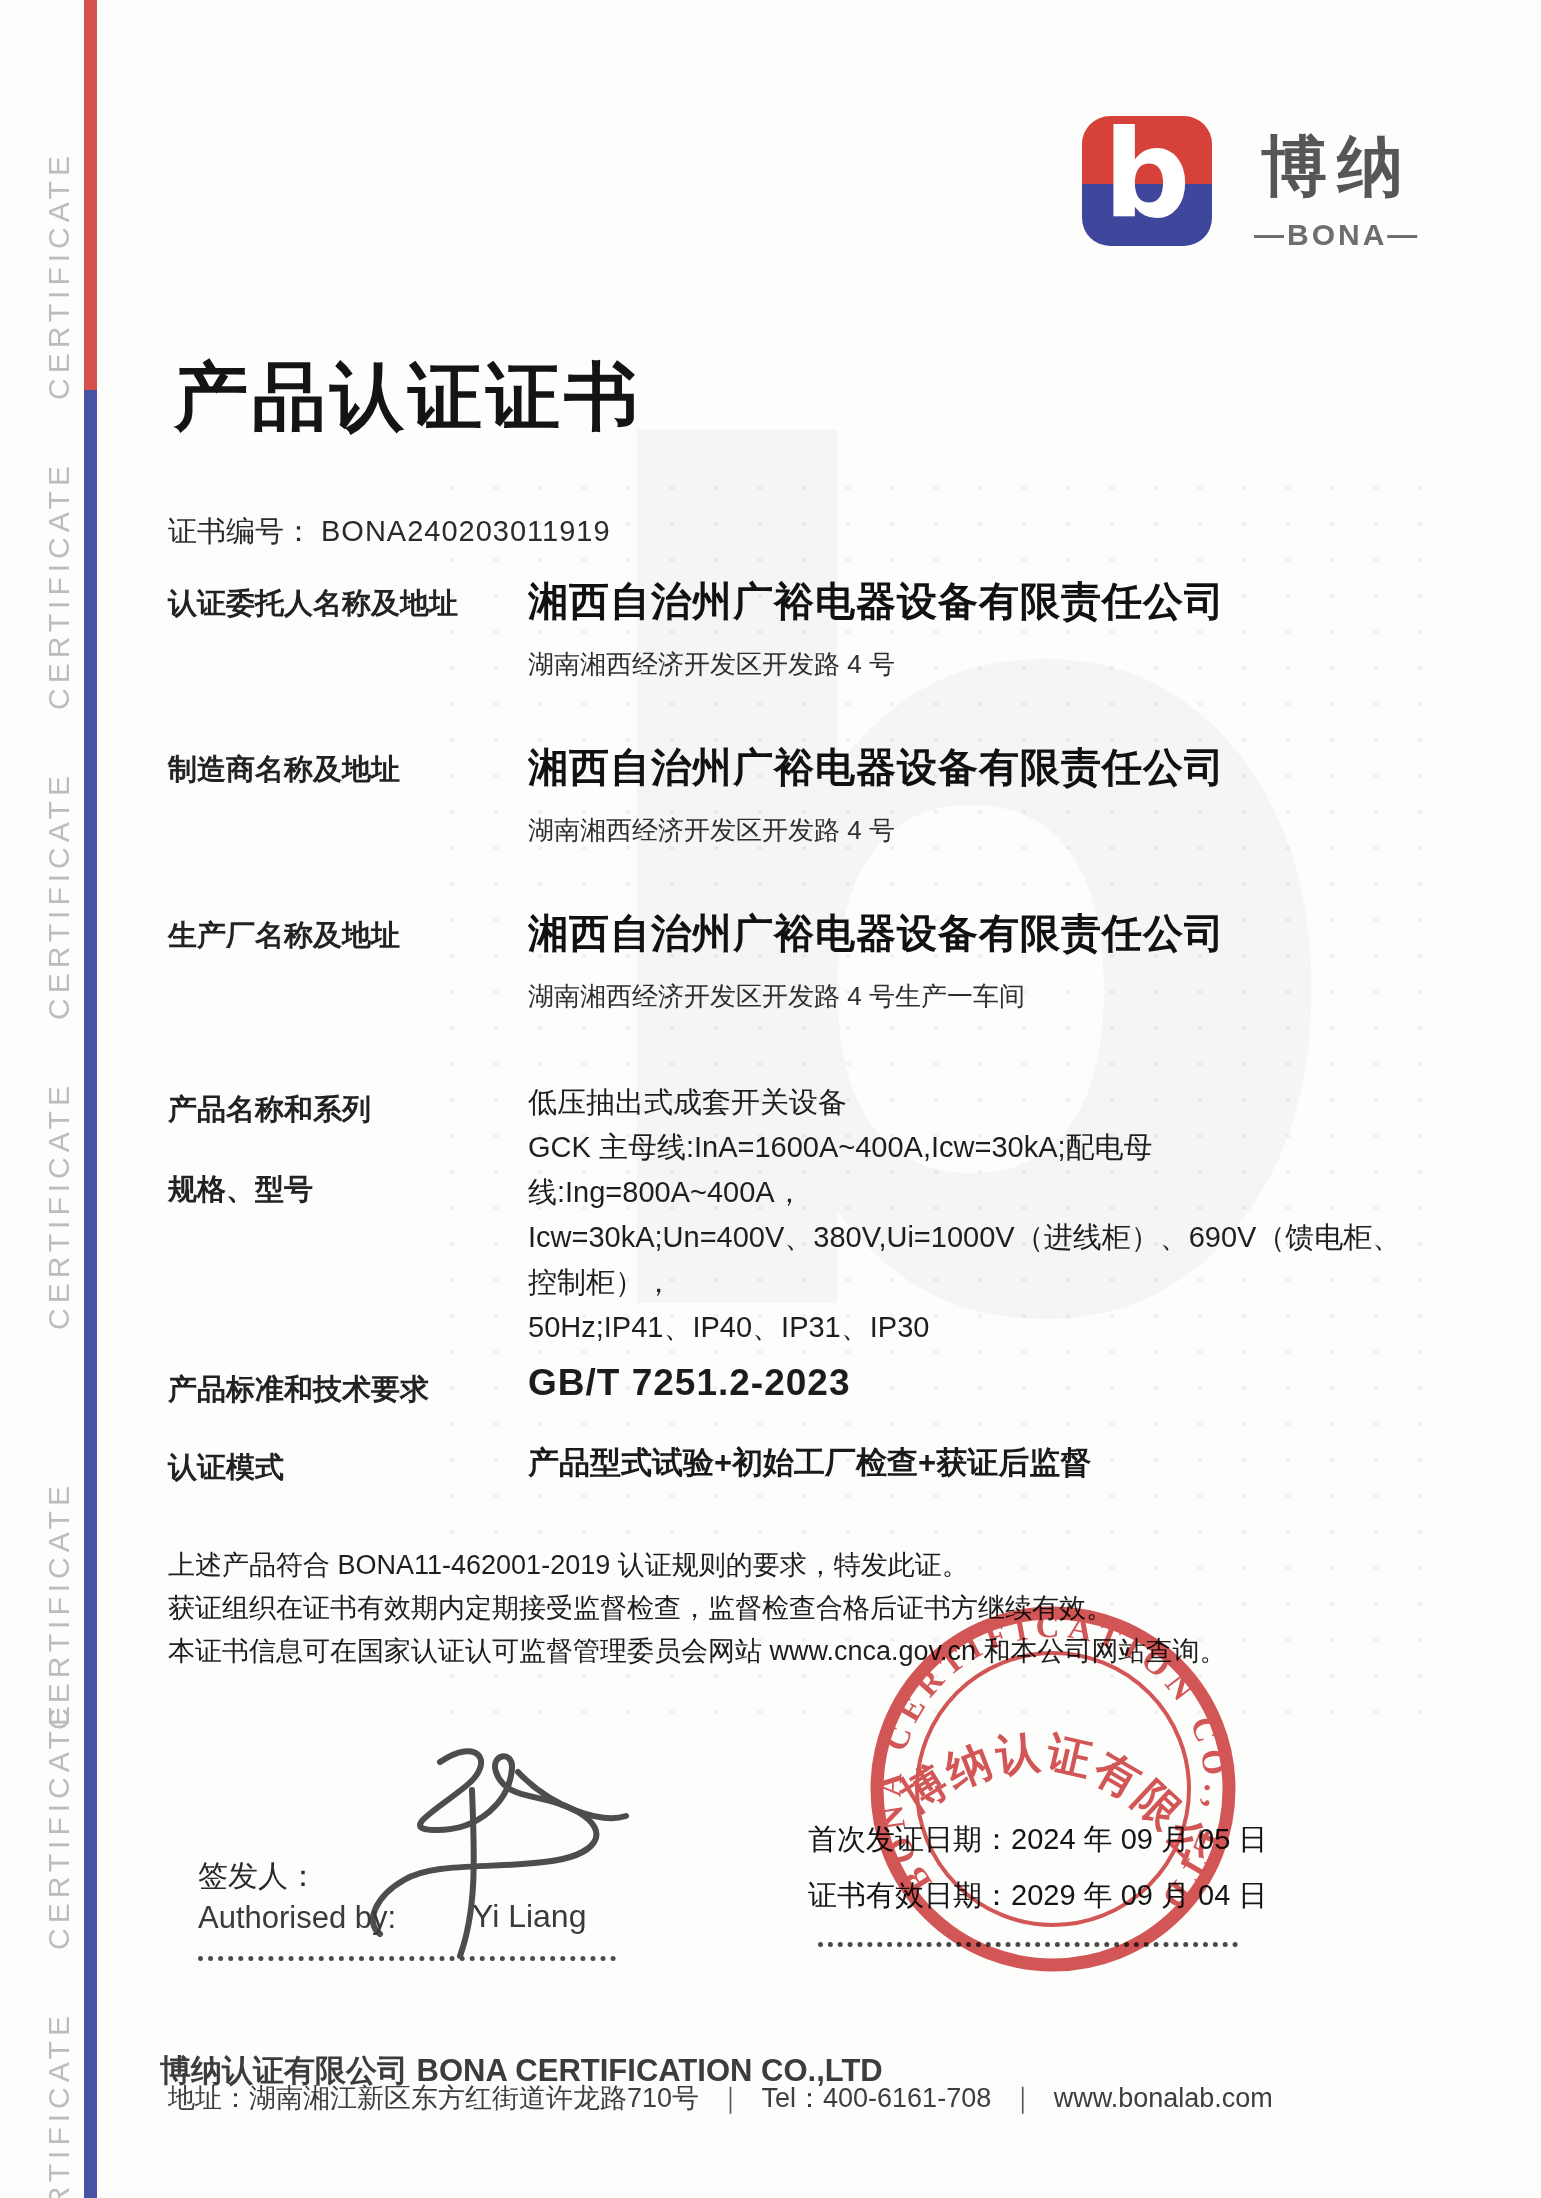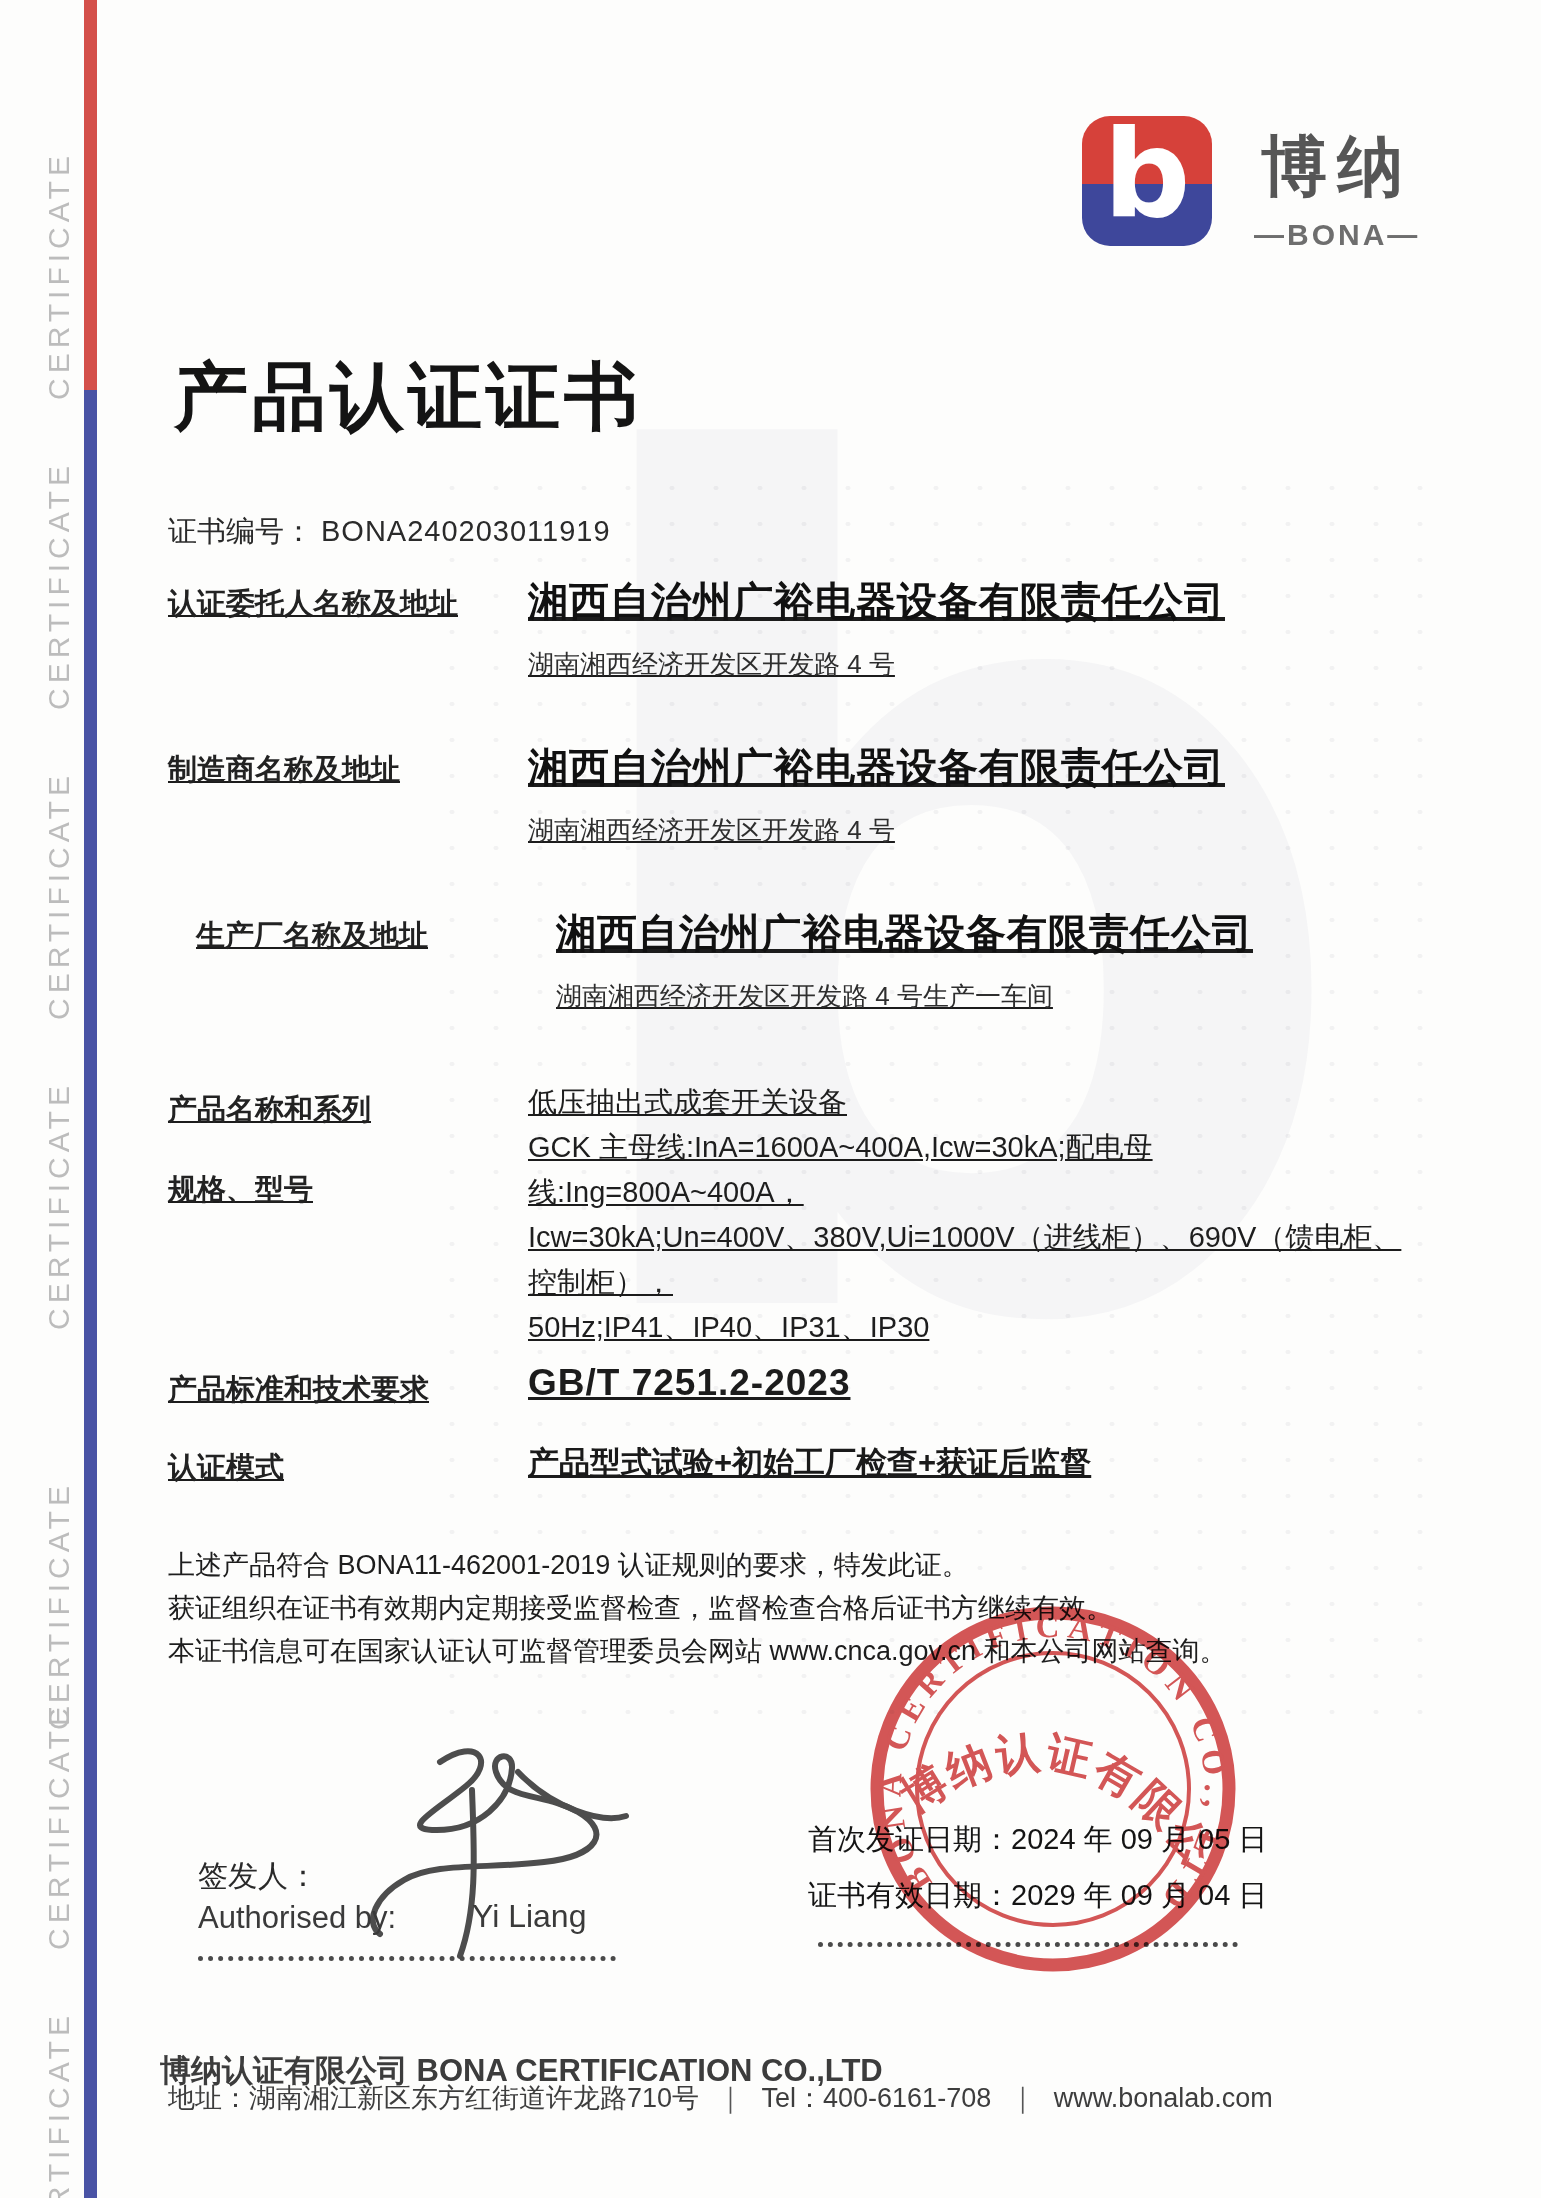--- a/index.html
+++ b/index.html
@@ -52,27 +52,27 @@
   
   .doc-title {
     position:absolute; left:174px; top:348px;
     font-family:"Liberation Serif","DejaVu Serif", serif;
     font-size:74px; font-weight:bold; color:#141414; letter-spacing:4px;
   }
   .cert-line { position:absolute; left:168px; top:512px; font-size:29px; color:#2a2a2a; }
   .cert-line .val { margin-left:8px; letter-spacing:1px; }
 
   
-  .frow { position:absolute; left:168px; width:1260px; display:flex;text-decoration:underline; }
+  .frow { position:absolute; left:168px; width:1260px; display:flex; }
   .frow .flabel { width:360px; font-size:29px; font-weight:bold; color:#222; padding-top:10px; flex:none; }
   .frow .fvalue { flex:1; }
   .fname { font-size:40px; font-weight:bold; color:#111; letter-spacing:1px; }
   .faddr { font-size:26px; color:#2e2e2e; margin-top:18px; }
 
-  .row1 { top:574px; } .row2 { top:740px; } .row3 { top:906px;margin-left:28px; }
+  .row1 { top:574px; } .row2 { top:740px; } .row3 { top:906px; }
 
   .prod-row { top:1080px; }
   .prod-row .flabel div + div { margin-top:40px; }
   .prod-line { font-size:29px; color:#1e1e1e; line-height:45px; }
 
   .std-row { top:1360px; }
   .std-val { font-size:37px; font-weight:bold; letter-spacing:1px; padding-top:2px; }
 
   .mode-row { top:1438px; }
   .mode-val { font-size:31px; font-weight:bold; color:#1a1a1a; padding-top:4px; }

